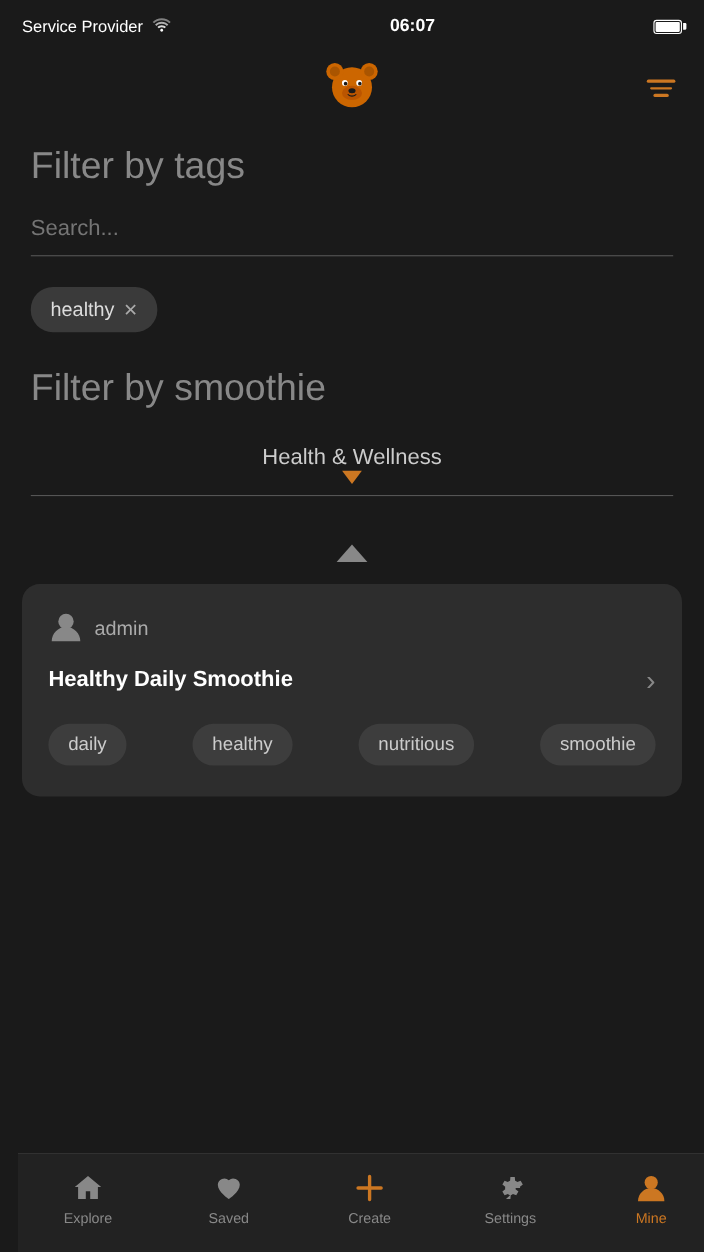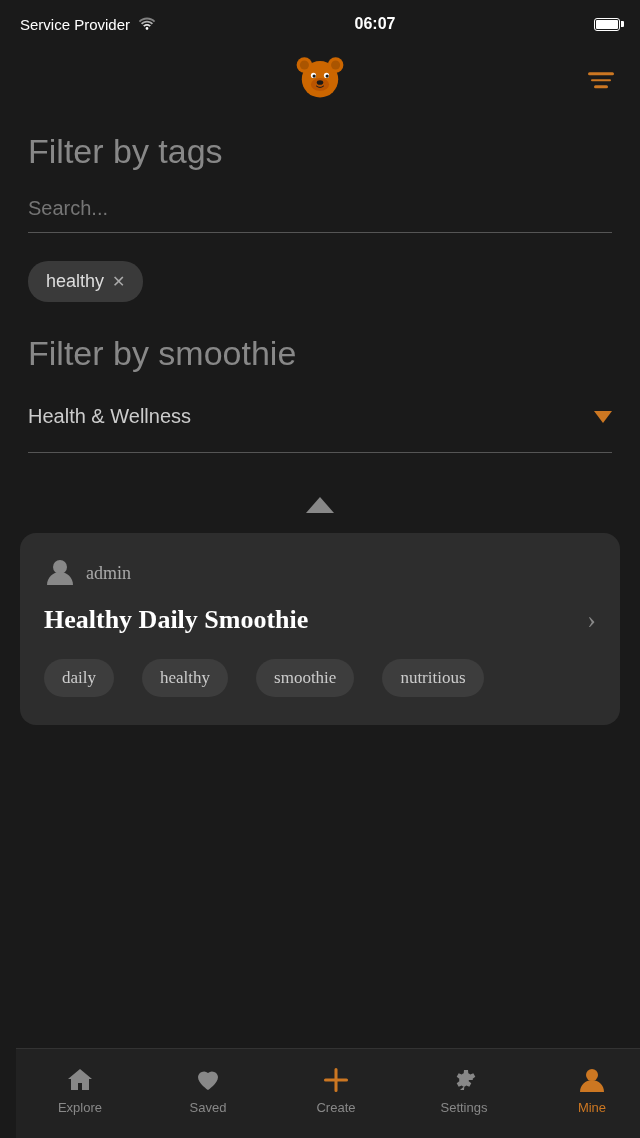--- a/index.html
+++ b/index.html
@@ -154,22 +154,23 @@
 
     
     .category-section {
       margin-bottom: 24px;
     }
     .category-dropdown {
       display: flex;
       justify-content: space-between;
       align-items: center;
       border-bottom: 1px solid #555;
-      padding: 14px 0 24px 0;
-      cursor: pointer;
+      padding: 14px 0 10px 0;
+      cursor: pointer;
+      flex-direction: column;
     }
     .category-dropdown-text {
       font-size: 20px;
       color: #ccc;
       font-weight: 400;
     }
     .dropdown-arrow {
       width: 0;
       height: 0;
       border-left: 9px solid transparent;
@@ -192,21 +193,20 @@
       border-bottom: 16px solid #888;
     }
 
     
     .recipe-card {
       background: #2d2d2d;
       border-radius: 16px;
       margin: 10px 20px 20px 20px;
       padding: 24px 24px 28px 24px;
       cursor: pointer;
-      font-family: Liberation Serif, serif;
     }
     .card-author {
       display: flex;
       align-items: center;
       gap: 10px;
       margin-bottom: 16px;
     }
     .person-icon {
       width: 32px;
       height: 32px;
@@ -217,35 +217,36 @@
       color: #aaa;
       font-weight: 400;
     }
     .card-title-row {
       display: flex;
       justify-content: space-between;
       align-items: center;
       margin-bottom: 24px;
     }
     .card-title {
-      font-size: 26px;
+      font-size: 20px;
       font-weight: 700;
       color: #fff;
       flex: 1;
     }
     .chevron-right {
       color: #888;
       font-size: 26px;
       font-weight: 300;
       margin-left: 12px;
     }
     .card-tags {
       display: flex;
       flex-wrap: wrap;
       gap: 28px;
+      justify-content: space-between;
     }
     .card-tag {
       background: #3d3d3d;
       border-radius: 20px;
       padding: 9px 18px;
       font-size: 17px;
       color: #ccc;
     }
 
     
@@ -378,22 +379,22 @@
     </svg>
     <span class="author-name">admin</span>
   </div>
   <div class="card-title-row">
     <span class="card-title">Healthy Daily Smoothie</span>
     <span class="chevron-right">›</span>
   </div>
   <div class="card-tags">
     <span class="card-tag">daily</span>
     <span class="card-tag">healthy</span>
+    <span class="card-tag">nutritious</span>
     <span class="card-tag">smoothie</span>
-    <span class="card-tag">nutritious</span>
   </div>
 </div>
 
 <div class="bottom-spacer"></div>
 
 <nav class="bottom-nav">
 
   <div class="nav-item">
     <div class="nav-icon">
       <svg width="28" height="28" viewBox="0 0 28 28" fill="#888" xmlns="http://www.w3.org/2000/svg">

